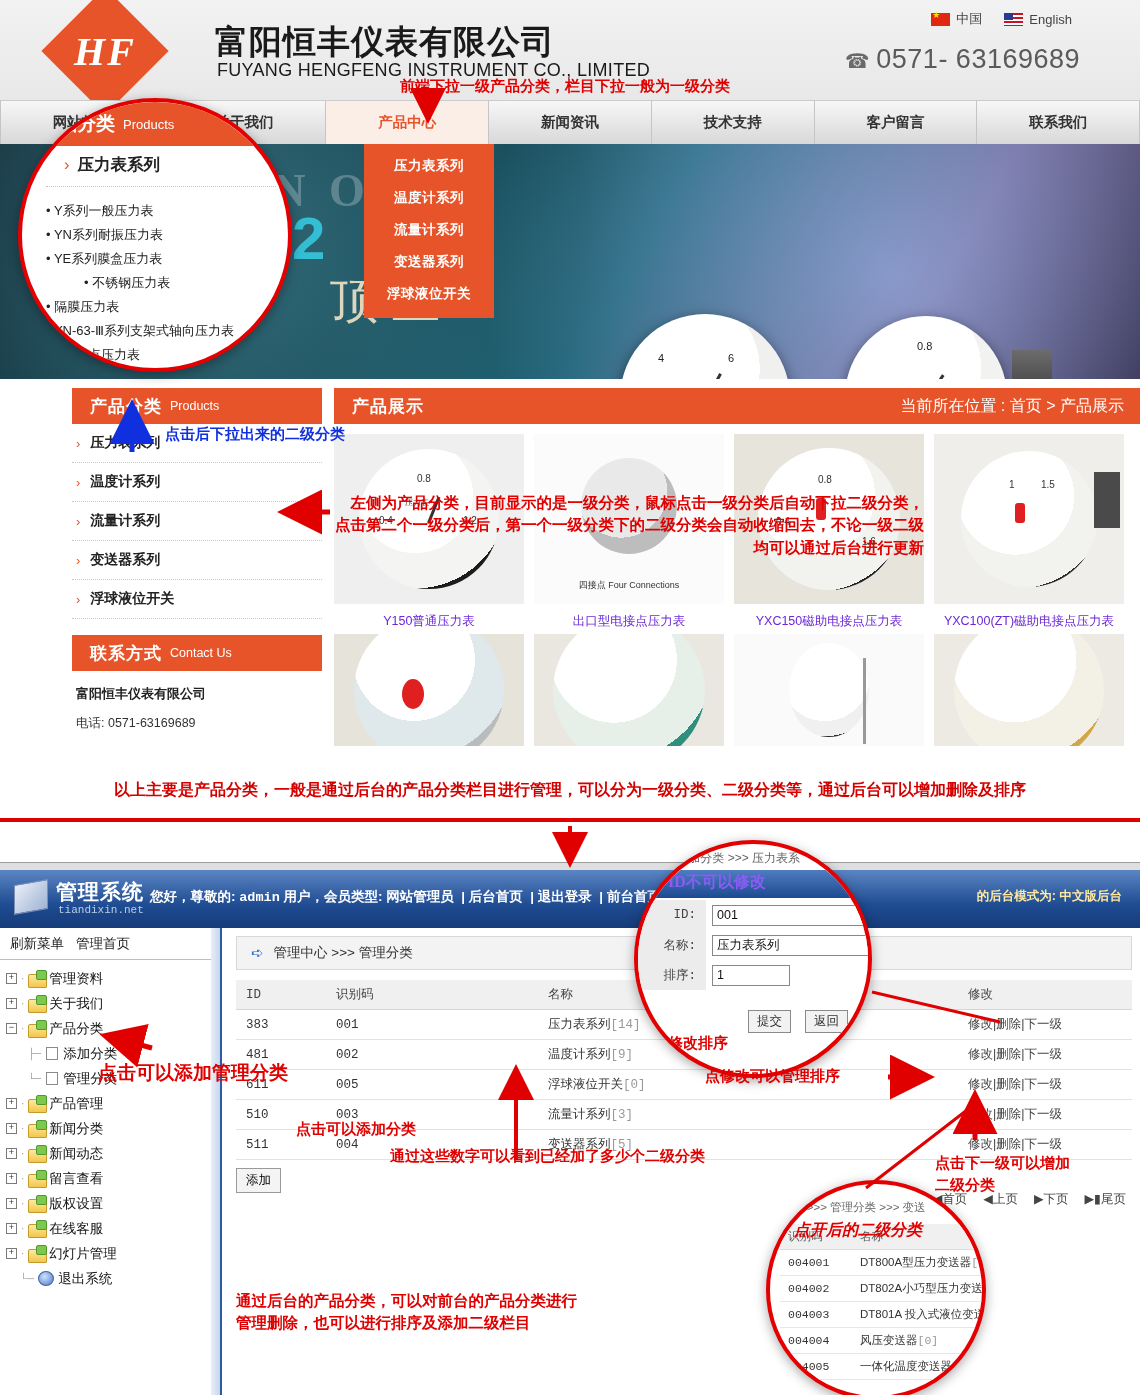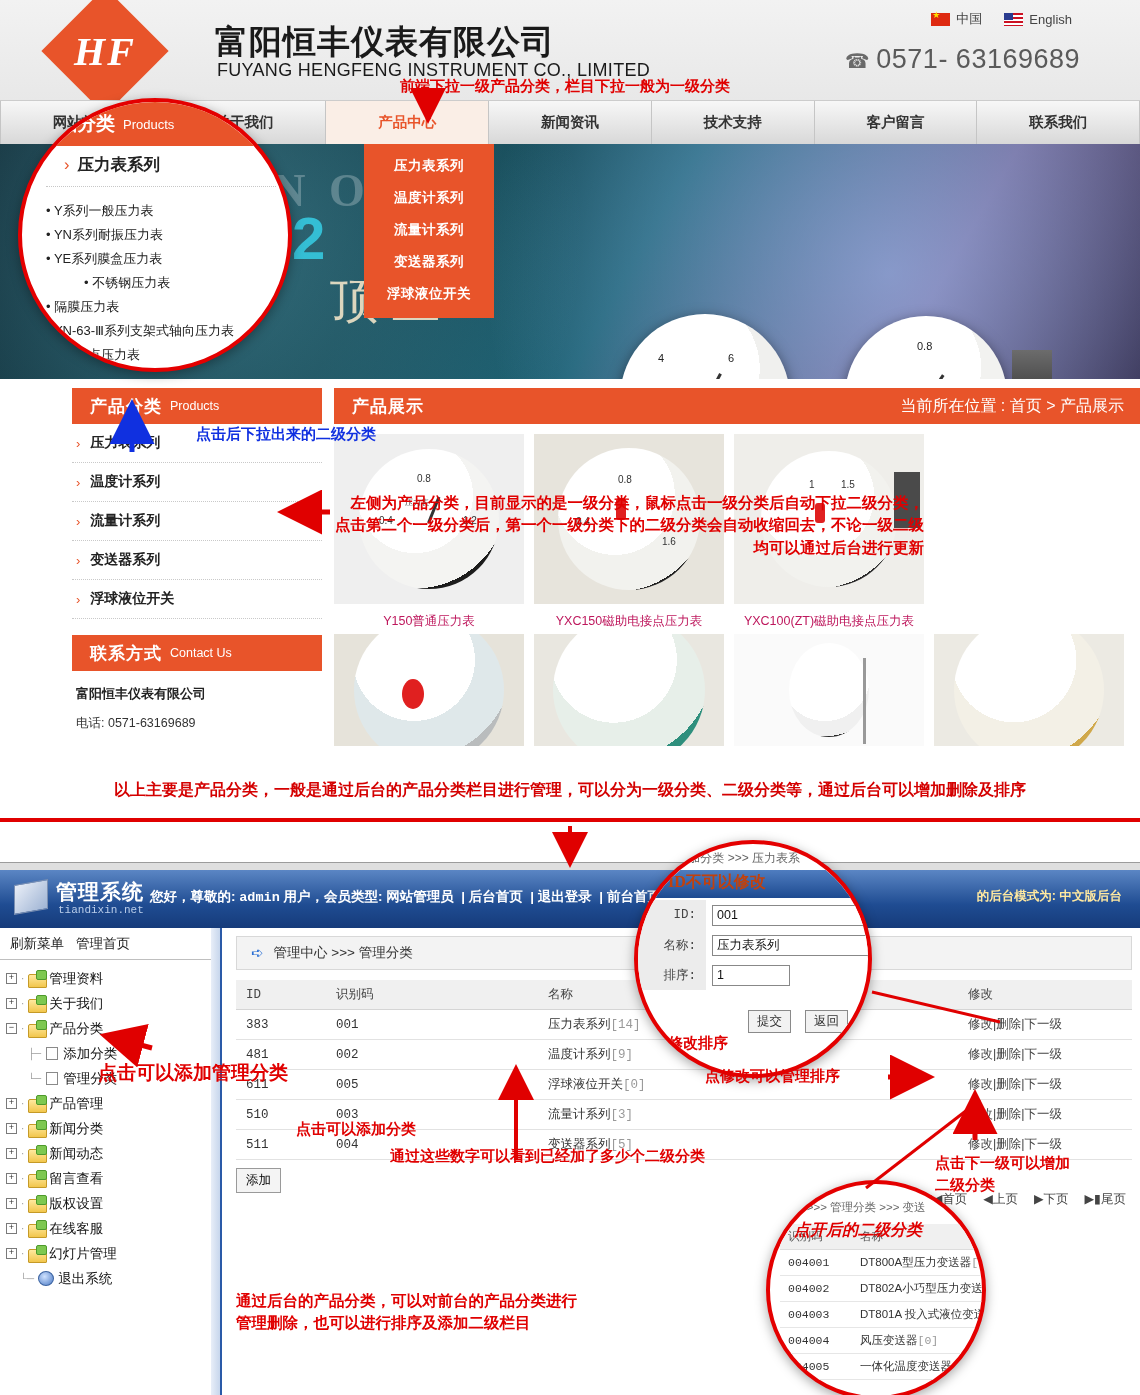--- a/index.html
+++ b/index.html
@@ -94,21 +94,21 @@
 
   .fl-main { position:absolute; left:334px; top:388px; width:806px; }
   .main-head { background:#e8542a; color:#fff; height:36px; display:flex;
     align-items:center; justify-content:space-between; padding:0 16px 0 18px; }
   .main-head .t { font-size:17px; font-weight:bold; letter-spacing:1px; }
   .main-head .bc { font-size:16px;margin-left:39px; }
   .grid { display:flex; flex-wrap:wrap; gap:10px; padding-top:10px; }
   .cell { width:190px; }
   .cell .ph { width:190px; height:170px; background:#efefef;
     display:flex; align-items:center; justify-content:center; overflow:hidden; position:relative; }
-  .cell .cap { text-align:center; font-size:12.5px; color:#be185d; padding:9px 0 4px; }
+  .cell .cap { text-align:center; font-size:12.5px; color:#6d28d9; padding:9px 0 4px; }
   .pg { border-radius:50%; position:relative; }
 
   
   .mid-note { position:absolute; left:0; top:780px; width:1140px; text-align:center;
     color:#d40000; font-size:16px; font-weight:bold;
     font-family:"Liberation Serif",serif; }
   .red-rule { position:absolute; left:0; top:818px; width:1140px; height:4px; background:#e00000; }
 
   
   #admin { position:absolute; left:0; top:862px; width:1140px; height:533px;
@@ -185,21 +185,21 @@
   .mag1 .m-head .en { font-size:13px; }
   .mag1 .m-title { position:absolute; left:42px; top:52px; font-size:16.5px; font-weight:bold; color:#222; }
   .mag1 .m-title .c { color:#e8542a; margin-right:8px; font-weight:normal; }
   .mag1 .m-sep { position:absolute; left:24px; top:84px; width:230px; border-top:1px dotted #c7c7c7; }
   .mag1 .m-li { position:absolute; left:24px; font-size:13px; color:#222; white-space:nowrap; }
 
   .mag2 { left:634px; top:840px; width:238px; height:238px; }
   .mag2 .m-bc { position:absolute; left:14px; top:6px; font-size:12px; color:#666; white-space:nowrap; }
   .mag2 .m-bar { position:absolute; left:-40px; top:26px; width:320px; height:28px;
     background:linear-gradient(#4f7dc0,#1d4a90); }
-  .mag2 .m-note { position:absolute; left:30px; top:28px; color:#c2410c; font-size:16px;
+  .mag2 .m-note { position:absolute; left:30px; top:28px; color:#8b5cf6; font-size:16px;
     font-weight:bold; font-family:"Liberation Serif",serif; z-index:4; }
   .mag2 .frm { position:absolute; left:-4px; top:56px; width:250px; }
   .mag2 .frow { display:flex; align-items:center; height:30px; }
   .mag2 .flab { width:72px; background:#ececec; height:30px; display:flex;
     align-items:center; justify-content:flex-end; padding-right:10px;
     font-size:12.5px; color:#444; font-family:"Liberation Mono",monospace; }
   .mag2 .finp { height:21px; border:1px solid #888; background:#fff; font-size:12.5px;
     padding:1px 4px; margin-left:6px; display:flex; align-items:center; color:#111; }
   .mag2 .btns { position:absolute; left:110px; top:166px; display:flex; gap:14px; }
   .mag2 .btns div { border:1px solid #8a8a8a; background:#f2f2f2; font-size:12.5px;
@@ -215,21 +215,21 @@
     border-collapse:collapse; font-size:11.5px; color:#333; }
   .mag3 th { background:#f0f0f0; text-align:left; font-weight:normal; padding:5px 8px;
     border-bottom:1px solid #ddd; color:#555; }
   .mag3 td { padding:5px 8px; border-bottom:1px solid #e6e6e6; white-space:nowrap; }
   .mag3 td.c { font-family:"Liberation Mono",monospace; }
   .mag3 td .cnt { color:#999; font-family:"Liberation Mono",monospace; }
 
   
   .anno { position:absolute; color:#e00000; font-weight:bold;
     font-family:"Liberation Serif",serif; white-space:pre; line-height:1.45; }
-  .anno.blue { color:#1030e0;margin-left:31px; }
+  .anno.blue { color:#1030e0; }
   svg.over { position:absolute; left:0; top:0; width:1140px; height:1395px;
     pointer-events:none; overflow:visible; }
 </style>
 </head>
 <body>
 
 <div id="front">
 
   <div class="site-header">
     <div class="logo-diamond"></div>
@@ -344,20 +344,27 @@
         <div class="ph">
           <div class="pg" style="width:140px;height:140px;background:radial-gradient(circle at 40% 33%,#fff 0 46%,#f4f4f2 46% 74%,#1c1c1c 74% 92%,#555 92% 100%);">
             <div style="position:absolute;left:58px;top:24px;font-size:10px;">0.8</div>
             <div style="position:absolute;left:46px;top:48px;font-size:8px;">压力表</div>
             <div style="position:absolute;left:20px;top:66px;font-size:10px;">0.4</div>
             <div style="position:absolute;left:104px;top:66px;font-size:10px;">1.2</div>
             <div class="needle" style="left:68px;top:46px;height:28px;transform:rotate(22deg);"></div>
           </div>
         </div>
         <div class="cap">Y150普通压力表</div>
+      </div>
+      <div class="cell">
+        <div class="ph" style="background:#fbfbfb;">
+          <div class="pg" style="width:96px;height:96px;background:radial-gradient(circle at 42% 35%,#e9e9e9 0 55%,#bdbdbd 55% 80%,#8d8d8d 80% 100%);margin-bottom:26px;"></div>
+          <div style="position:absolute;left:0;right:0;bottom:12px;text-align:center;font-size:9px;color:#333;">四接点 Four Connections</div>
+        </div>
+        <div class="cap">出口型电接点压力表</div>
       </div>
       <div class="cell">
         <div class="ph" style="background:#e7e4dc;">
           <div class="pg" style="width:142px;height:142px;background:radial-gradient(circle at 40% 33%,#fff 0 47%,#f2f2ee 47% 76%,#222 76% 93%,#666 93% 100%);">
             <div style="position:absolute;left:60px;top:26px;font-size:10px;">0.8</div>
             <div style="position:absolute;left:18px;top:68px;font-size:10px;">0.4</div>
             <div style="position:absolute;left:104px;top:88px;font-size:10px;">1.6</div>
             <div style="position:absolute;left:58px;top:50px;width:10px;height:22px;background:#e02020;border-radius:3px;"></div>
           </div>
         </div>

